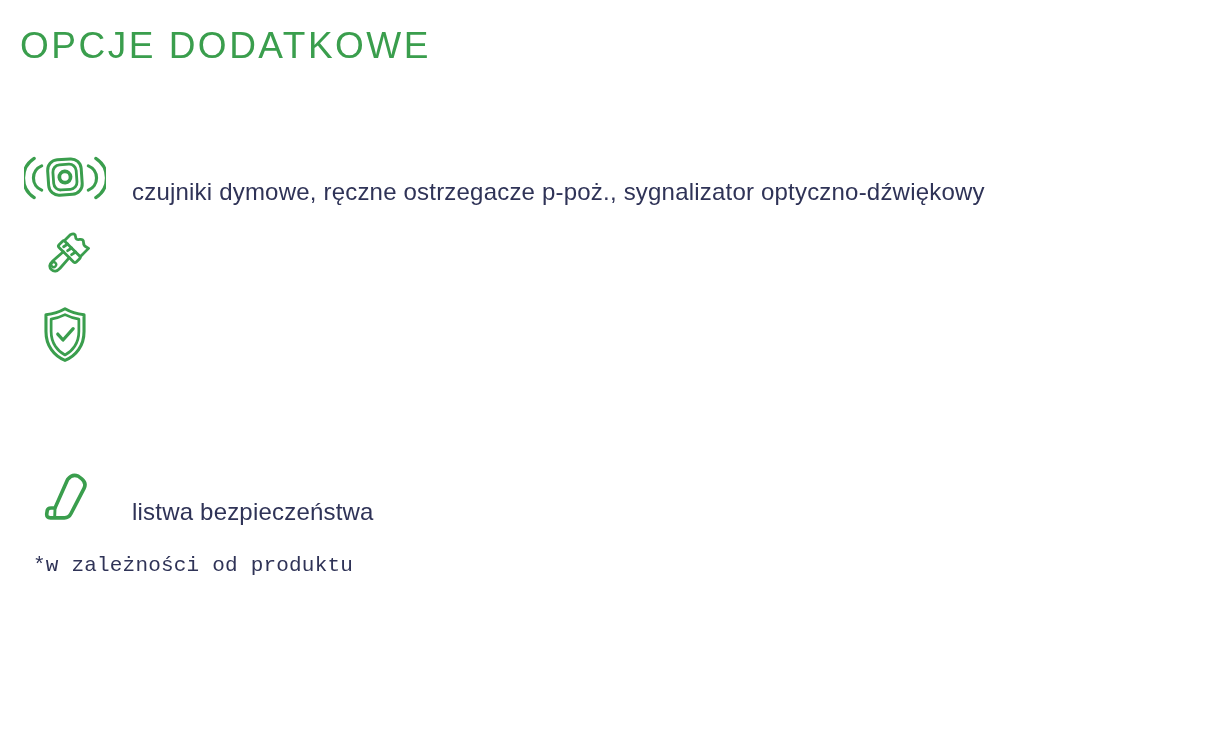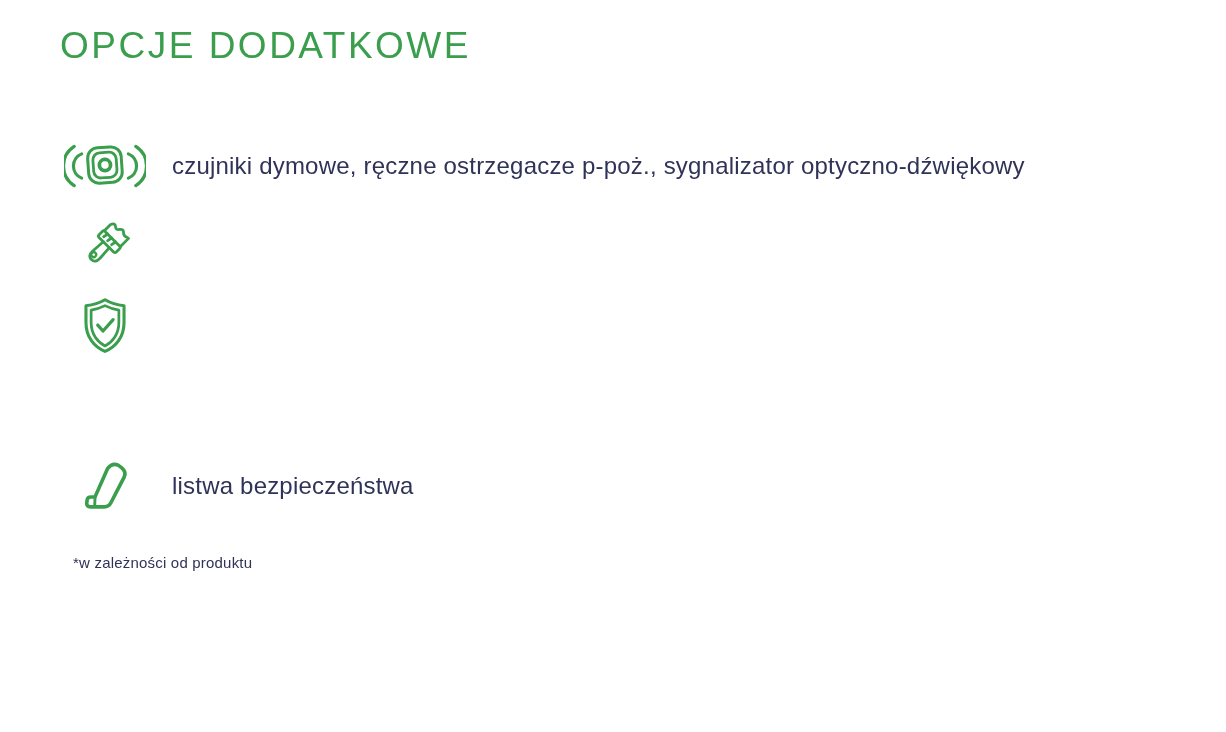--- a/index.html
+++ b/index.html
@@ -2,55 +2,56 @@
 <html><head>
 <meta charset="utf-8">
 <style>
   * { margin: 0; padding: 0; box-sizing: border-box; }
   html, body { background: #ffffff; }
   body {
     width: 1226px; height: 732px; overflow: hidden;
     font-family: "Liberation Sans", "DejaVu Sans", sans-serif;
     color: #2f3357;
   }
-  .page { padding: 24px 40px 0 60px; }
+  .page { padding: 24px 40px 0 20px; }
   .page-title {
     font-size: 37px;
     font-weight: 400;
     letter-spacing: 2.5px;
     color: #3a9e4d;
     line-height: 1.2;
   }
   .options-list {
     list-style: none;
     margin-top: 58px;
   }
   .option-row {
     display: flex;
-    align-items: center;
+    align-items: flex-end;
     height: 80px;
   }
   .icon-wrap {
     width: 90px;
     min-width: 90px;
     display: flex;
     align-items: center;
     justify-content: center;
   }
   .icon-wrap svg { display: block; }
   .option-label {
     margin-left: 22px;
     font-size: 24px;
     letter-spacing: 0.2px;
     white-space: nowrap;
   }
   .footnote {
     margin: 28px 0 0 13px;
-    font-size: 15px;
+    font-size: 21px;
     letter-spacing: 0.2px;
+    font-family: Liberation Mono, monospace;
   }
   .inox-text {
     font-family: "Liberation Sans", sans-serif;
     font-weight: 700;
     font-size: 16.5px;
     letter-spacing: 0px;
   }
 </style>
 </head>
 <body>

